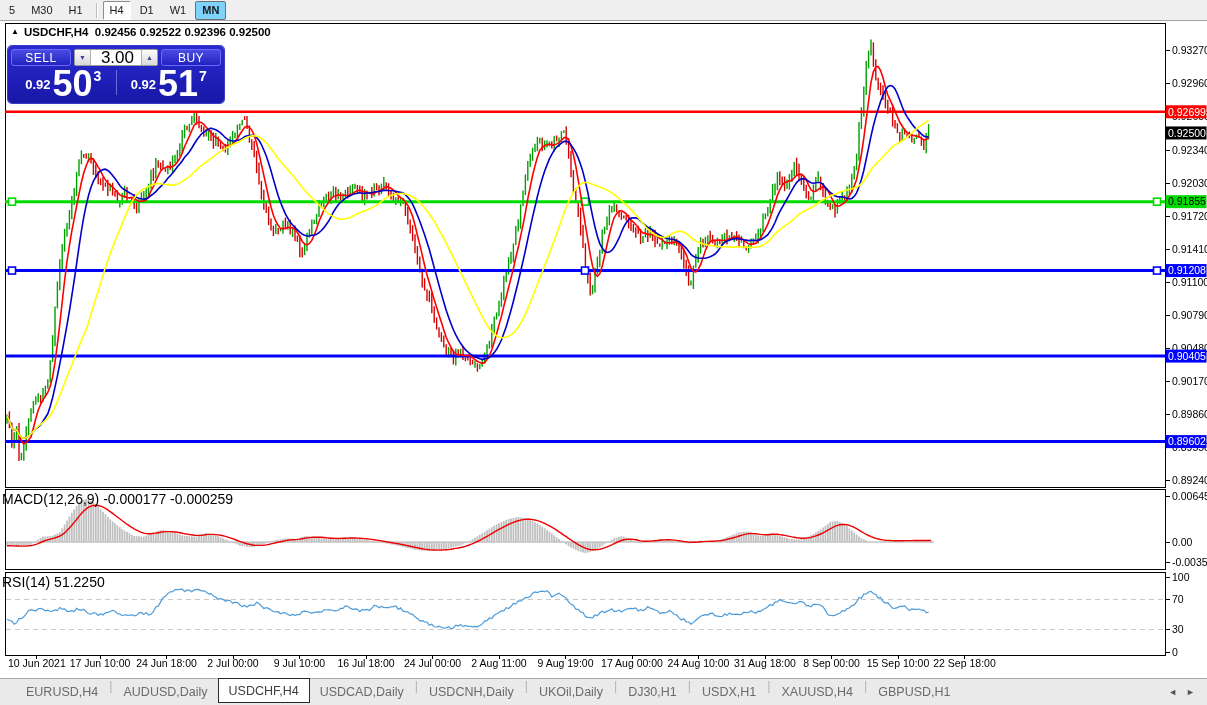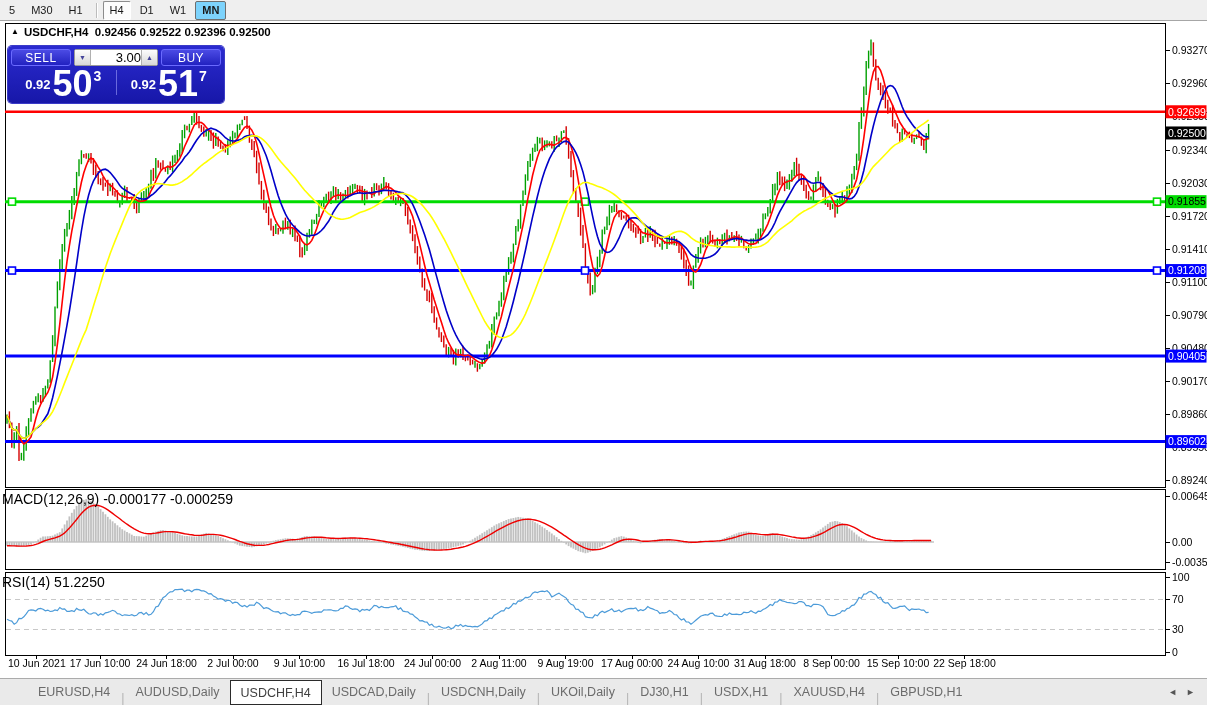--- a/index.html
+++ b/index.html
@@ -32,34 +32,34 @@
                box-sizing:border-box;box-shadow:0 0 0 1px #3a3ac8}
   .tp-row1{display:flex;height:17px;gap:3px}
   .btn-sell,.btn-buy{flex:0 0 60px;background:linear-gradient(#4b4be4,#2222c0);
           border:1px solid #6a6aff;border-radius:3px;color:#fff;font-size:12px;
           display:flex;align-items:center;justify-content:center;letter-spacing:.5px;box-sizing:border-box}
   .spinner{flex:1;display:flex;background:#fff;border:1px solid #9a9a9a;border-radius:2px;overflow:hidden}
   .spin-btn{width:15px;background:linear-gradient(#fdfdfd,#d8d8d8);color:#44449a;font-size:7px;
             display:flex;align-items:center;justify-content:center}
   .spin-btn.down{border-right:1px solid #b0b0b0}
   .spin-btn.up{border-left:1px solid #b0b0b0}
-  .spin-val{flex:1;font-size:13px;color:#000;display:flex;align-items:center;
-            justify-content:flex-end;padding-right:0}
+  .spin-val{flex:1;font-size:17px;color:#000;display:flex;align-items:center;
+            justify-content:flex-end;padding-right:7px}
   .tp-row2{display:flex;height:29px;margin-top:2px;position:relative}
   .tp-price{flex:1;display:flex;align-items:flex-end;justify-content:center;color:#fff;padding-bottom:1px}
   .tp-price .head{font-size:13px;font-weight:700;margin:4px 2px 4px 0}
   .tp-price .big{font-size:36px;font-weight:700;line-height:25px}
   .tp-price .sup{font-size:14px;font-weight:700;margin:0 0 12px 1px}
   .tp-div{width:1px;background:rgba(170,170,255,.55);margin:2px 0}
 
   
   .tabbar{position:absolute;left:0;top:678px;width:1207px;height:27px;background:#EAEAEA;
           border-top:1px solid #ABABAB;display:flex;align-items:center;font-size:12.5px;
           color:#6b6b6b;box-sizing:border-box}
-  #tabs{display:flex;align-items:flex-end;height:100%;padding-left:28px}
+  #tabs{display:flex;align-items:flex-start;height:100%;padding-left:16px}
   .tab{display:flex;align-items:center;padding:0 10px;height:100%;box-sizing:border-box}
   .tab.active{background:#fff;border:1px solid #2b2b2b;color:#404040;height:25px;margin-top:-1px}
   .tab-sep{color:#b5b5b5;padding:0 1px}
   .tab-arrows{margin-left:auto;padding-right:12px;display:flex;gap:9px;color:#555;font-size:9px}
 </style>
 </head>
 <body>
 
 <div class="toolbar" id="toolbar">
     <div class="tf-btn">5</div>

